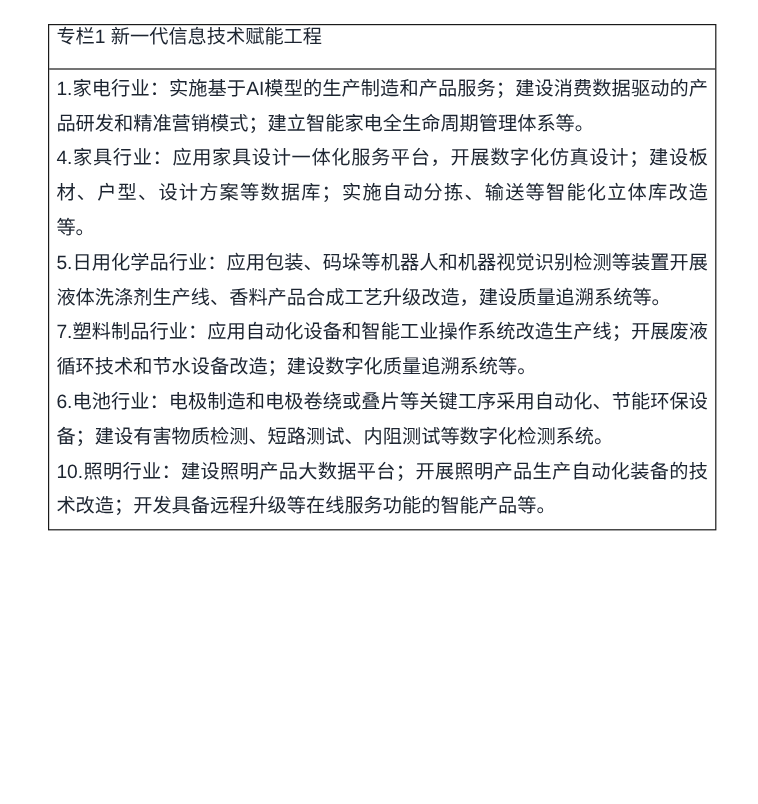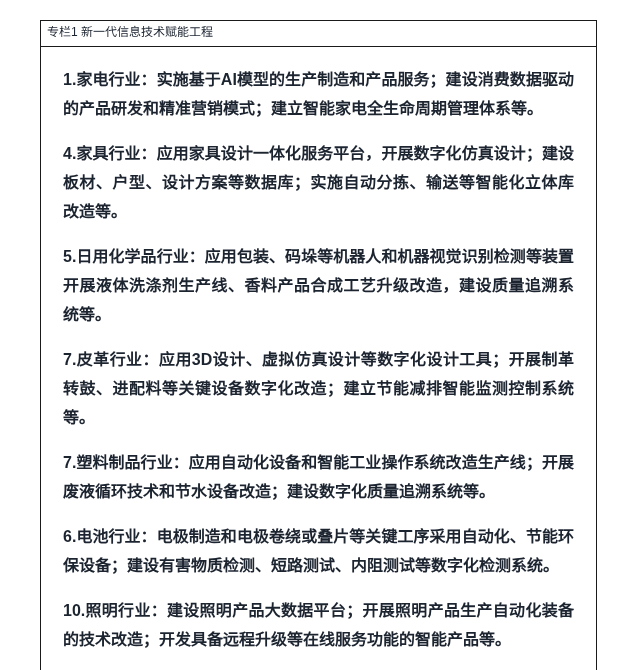--- a/index.html
+++ b/index.html
@@ -21,49 +21,47 @@
     position: absolute;
     left: 40px;
     top: 20px;
     width: 555px;
     border: 1px solid #1a1a1a;
     background: #ffffff;
     box-sizing: content-box;
   }
   .panel-header {
     border-bottom: 1px solid #1a1a1a;
-    padding: 1px 6px 4px 6px;
-    font-size: 12px;
+    padding: 1px 6px 15px 6px;
+    font-size: 16px;
     line-height: 20px;
     color: #1c2430;
     white-space: nowrap;
     overflow: hidden;
   }
   .panel-body {
     padding: 2px 6px 4px 6px;
     font-size: 16px;
     line-height: 29px;
     color: #1c2430;
     text-align: justify;
   }
   .panel-body p {
-    margin: 16px;
+    margin: 0;
     padding: 0;
-    font-weight: bold;
   }
 </style>
 </head>
 <body>
 
 <div class="page">
   <div class="panel">
     <div class="panel-header">专栏1 新一代信息技术赋能工程</div>
     <div class="panel-body" id="items-container">
         <p>1.家电行业：实施基于AI模型的生产制造和产品服务；建设消费数据驱动的产品研发和精准营销模式；建立智能家电全生命周期管理体系等。</p>
         <p>4.家具行业：应用家具设计一体化服务平台，开展数字化仿真设计；建设板材、户型、设计方案等数据库；实施自动分拣、输送等智能化立体库改造等。</p>
         <p>5.日用化学品行业：应用包装、码垛等机器人和机器视觉识别检测等装置开展液体洗涤剂生产线、香料产品合成工艺升级改造，建设质量追溯系统等。</p>
-        <p>7.皮革行业：应用3D设计、虚拟仿真设计等数字化设计工具；开展制革转鼓、进配料等关键设备数字化改造；建立节能减排智能监测控制系统等。</p>
         <p>7.塑料制品行业：应用自动化设备和智能工业操作系统改造生产线；开展废液循环技术和节水设备改造；建设数字化质量追溯系统等。</p>
         <p>6.电池行业：电极制造和电极卷绕或叠片等关键工序采用自动化、节能环保设备；建设有害物质检测、短路测试、内阻测试等数字化检测系统。</p>
         <p>10.照明行业：建设照明产品大数据平台；开展照明产品生产自动化装备的技术改造；开发具备远程升级等在线服务功能的智能产品等。</p>
       </div>
   </div>
 </div>
 
 </body></html>

